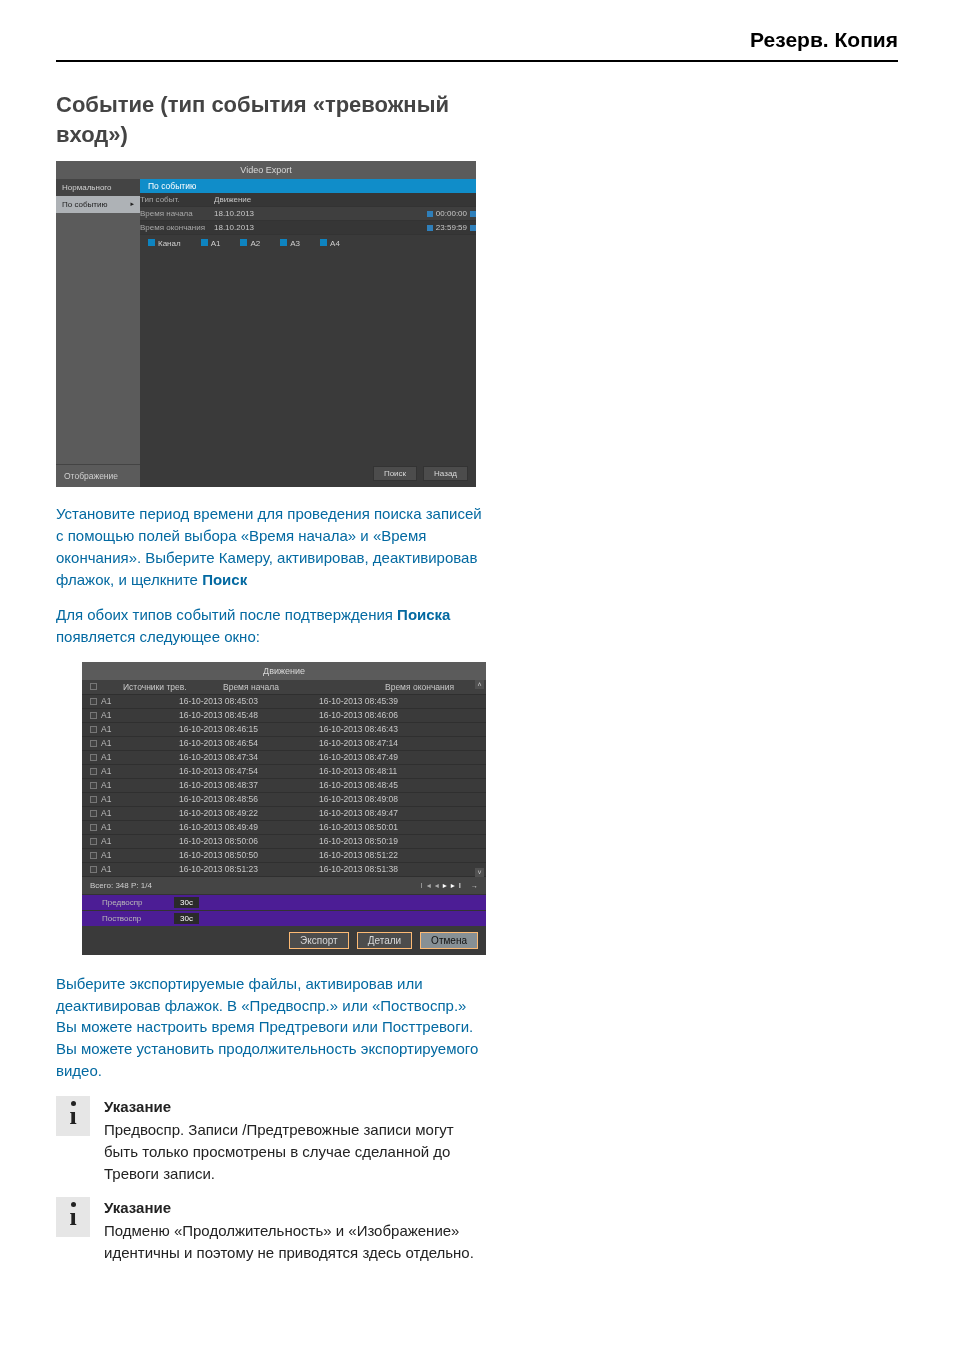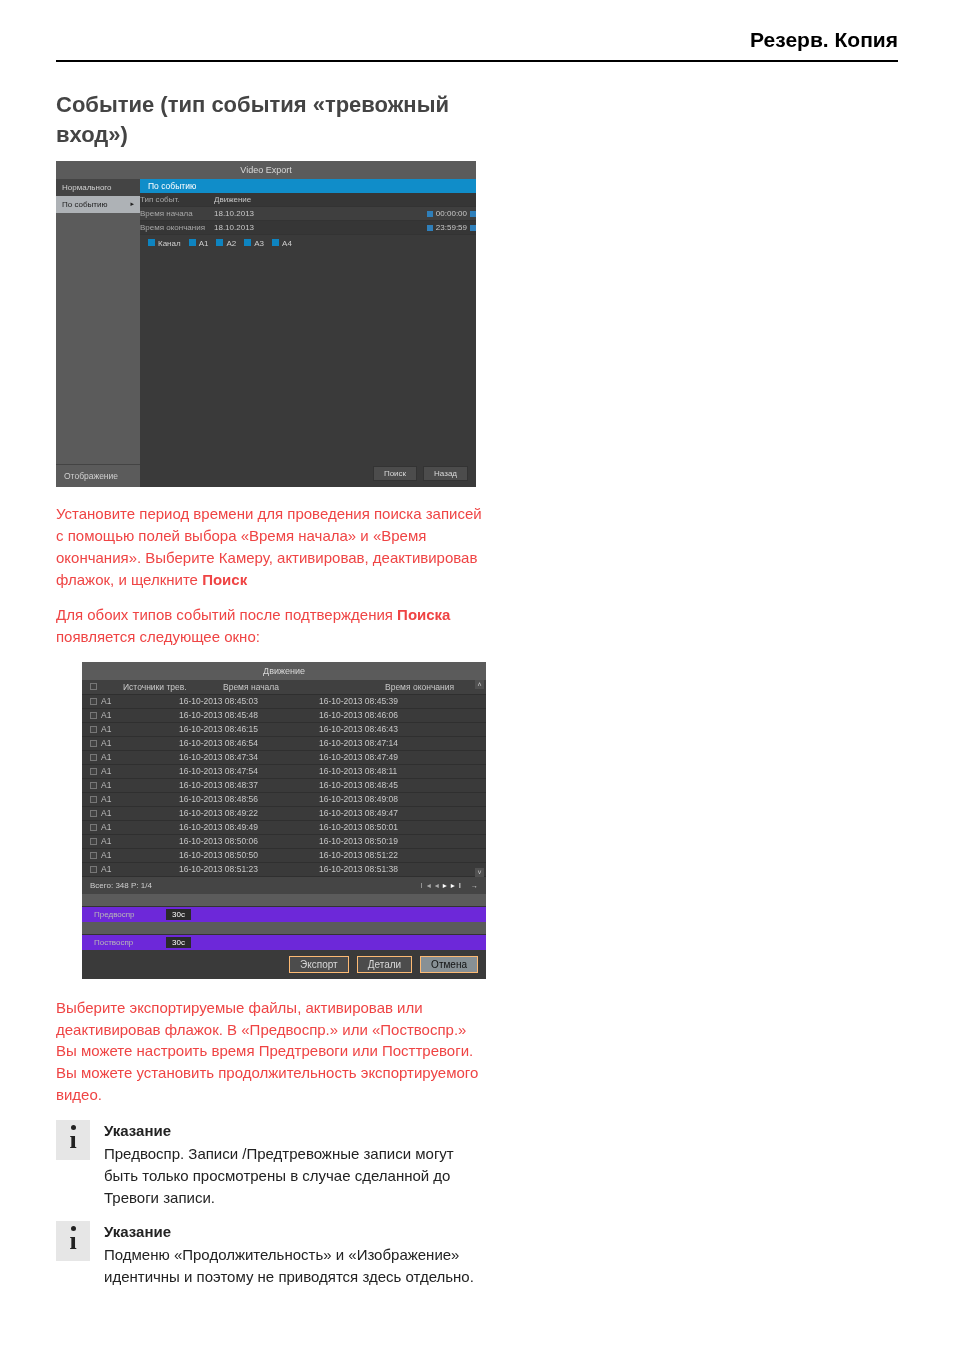--- a/index.html
+++ b/index.html
@@ -24,21 +24,21 @@
       color: #444;
       margin-bottom: 12px;
       line-height: 1.35;
       max-width: 420px;
     }
     .content-col { max-width: 430px; }
     .paragraph {
       font-size: 15px;
       line-height: 1.45;
       margin-bottom: 14px;
-      color: #ef4444;
+      color: #0369a1;
     }
     
     .shot1 {
       width: 420px;
       background: #5b5b5b;
       margin-bottom: 16px;
       font-size: 8px;
       color: #cfcfcf;
     }
     .shot1-title {
@@ -74,21 +74,21 @@
       background: #3f3f3f;
       border-bottom: 1px solid #333;
       font-size: 8px;
       height: 14px;
     }
     .form-row.darker { background: #363636; }
     .form-row > span:first-child { flex: 0 0 74px; color: #a8a8a8; }
     .form-row .mid { flex: 0 0 70px; color: #c8c8c8; }
     .form-row .right { margin-left: auto; color: #c8c8c8; display:flex; align-items:center; gap:3px; }
     .cal-ic, .clk-ic { width:6px; height:6px; background:#2f7fba; display:inline-block; }
-    .chan-row { display:flex; gap:8px; padding:4px 8px; font-size:8px; background:#3a3a3a; }
+    .chan-row { display:flex; gap:20px; padding:4px 8px; font-size:8px; background:#3a3a3a; }
     .chek { width:7px; height:7px; background:#0e84c0; display:inline-block; margin-right:3px; }
     .shot1-blank { height: 208px; background: #3a3a3a; }
     .shot1-btns { display:flex; justify-content:flex-end; gap:6px; padding:6px 8px; background:#3a3a3a; }
     .s-btn { background:#4c4c4c; color:#d8d8d8; font-size:8px; padding:2px 10px; border:1px solid #333; }
     .shot1-footer { background:#5b5b5b; padding:6px 8px; font-size:8.5px; color:#d0d0d0; border-top:1px solid #444; }
     
     .shot2 {
       width: 404px;
       margin: 12px 0 18px 26px;
       background: #5b5b5b;
@@ -110,22 +110,22 @@
     .shot2-arrow { position:absolute; right:2px; width:9px; height:9px; background:#505050; display:flex; align-items:center; justify-content:center; color:#ccc; font-size:7px; }
     .shot2-wrap { position:relative; }
     .pager {
       display:flex; align-items:center; padding:4px 8px;
       background:#454545; font-size:8px; color:#cfcfcf;
     }
     .pager .pleft { flex:1; }
     .pager .pnav { color:#aaa; letter-spacing:4px; }
     .pager .parrow { color:#ddd; font-size:7px; padding-left:6px; }
     .time-row {
-      display:flex; align-items:center; padding:2px 12px; background:#6d28d9;
-      border-top:1px solid #333; font-size:8px; color:#b8b8b8; height:16px;margin-top:12px;
+      display:flex; align-items:center; padding:2px 20px; background:#4c1d95;
+      border-top:1px solid #333; font-size:8px; color:#b8b8b8; height:16px;
     }
     .time-row span:first-child { flex:0 0 72px; }
     .time-val { color:#fff; background:#2a2a2a; padding:1px 6px; }
     .shot2-btns {
       display:flex; justify-content:flex-end; gap:8px;
       padding:6px 8px; background:#3a3a3a;
     }
     .s2-btn { background:#4c4c4c; color:#d8d8d8; font-size:10px; padding:2px 10px; border:1px solid #fdba74; }
     .s2-btn.hl { background:#879095; color:#111; }
     

